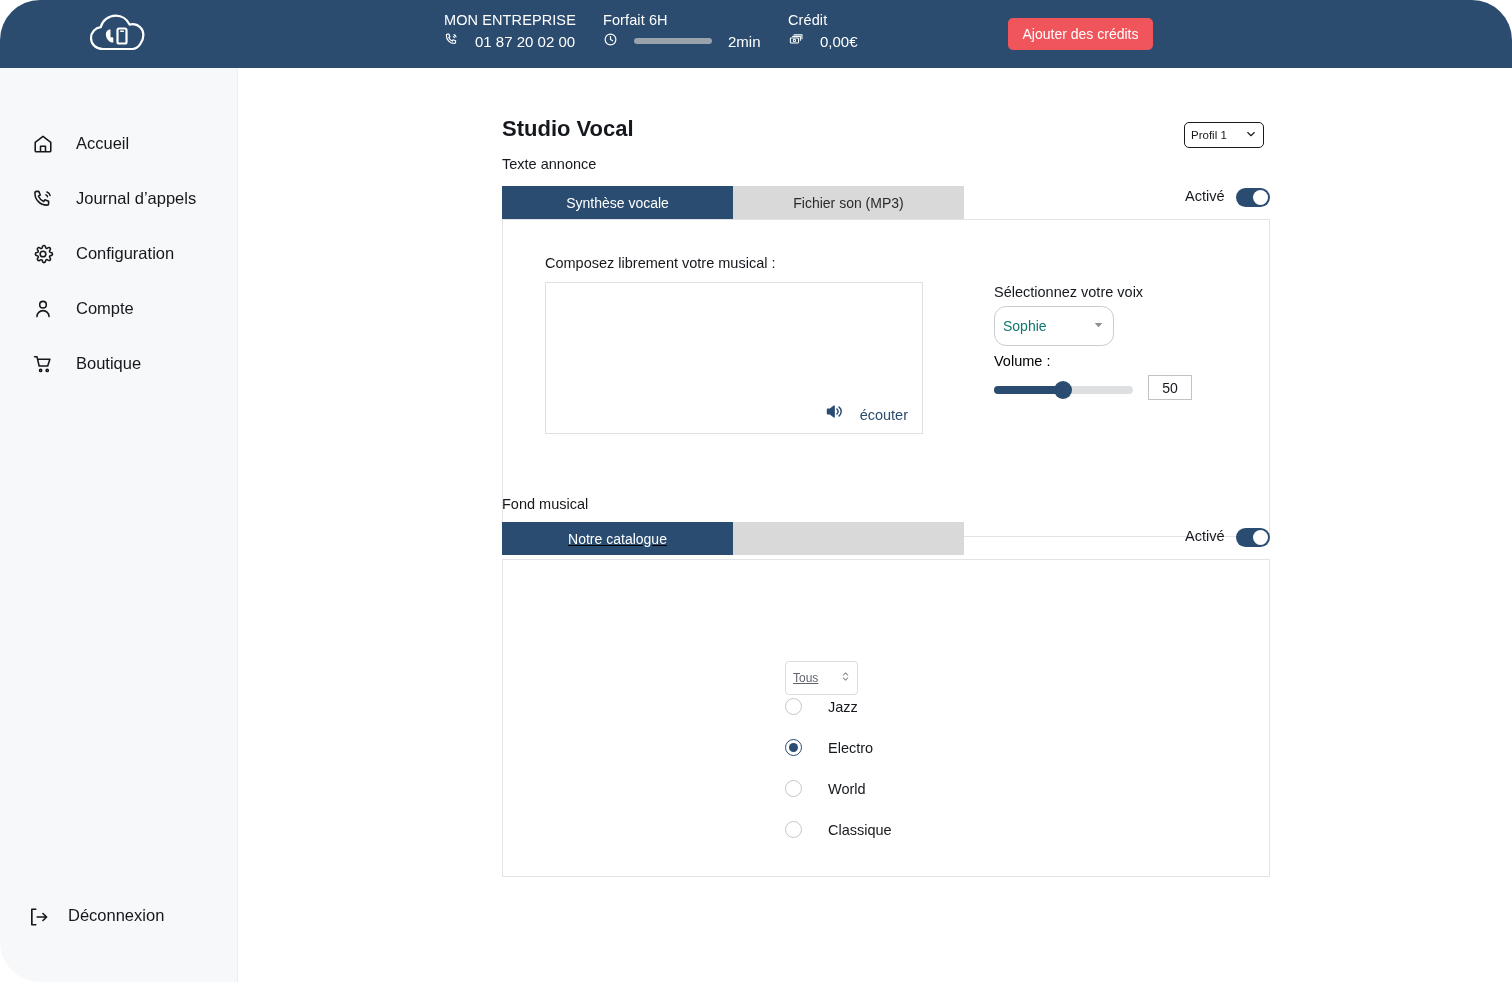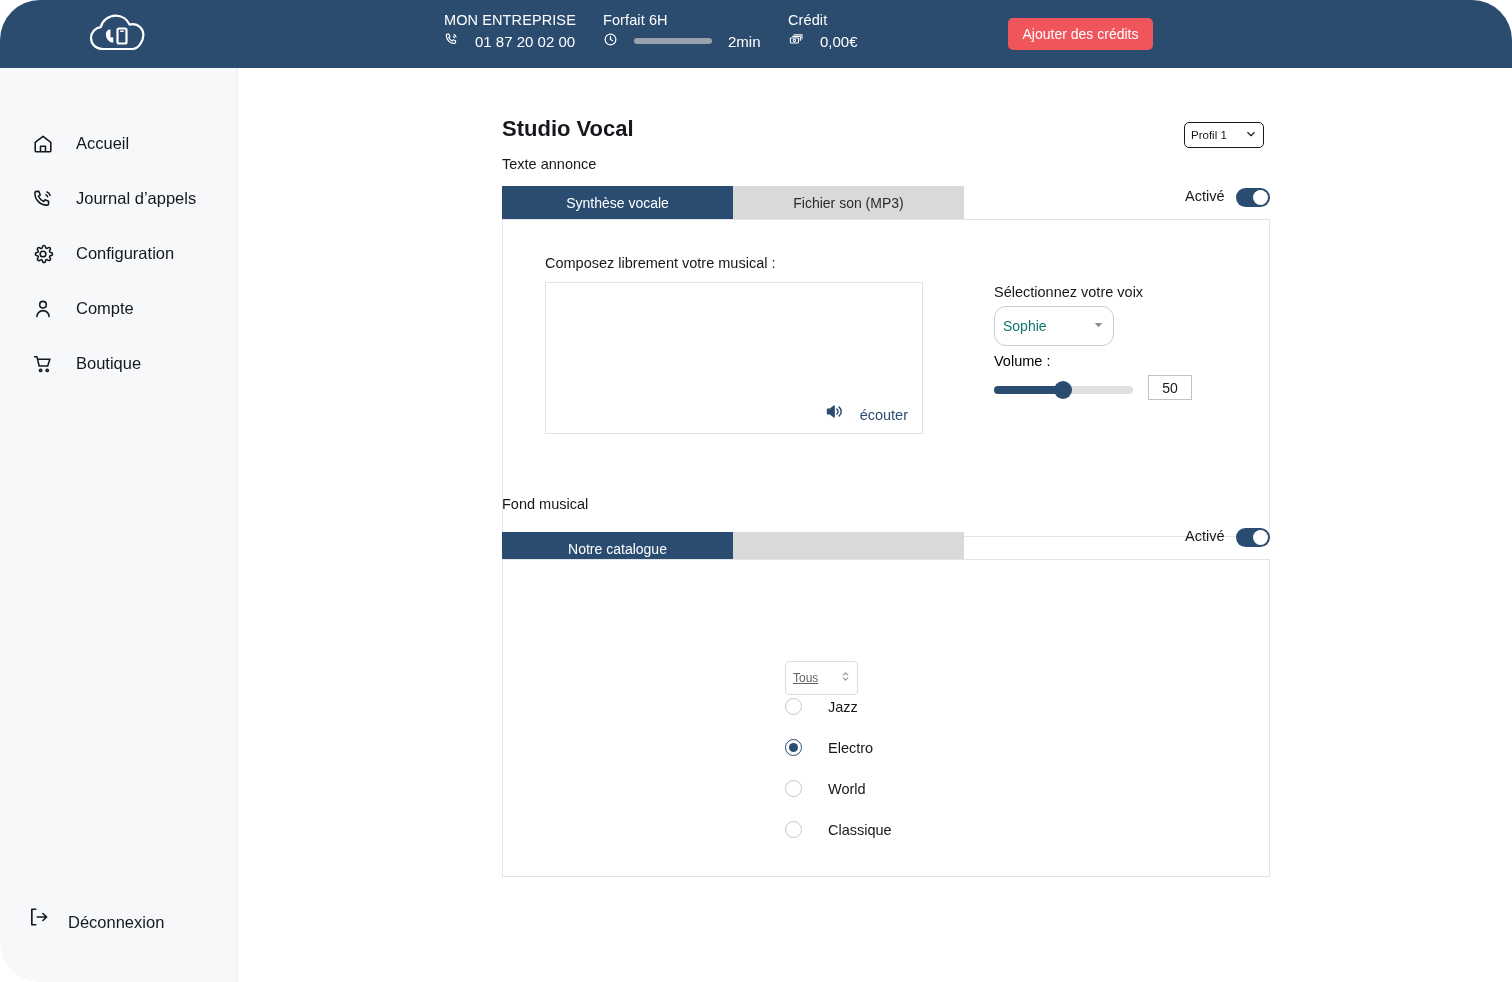--- a/index.html
+++ b/index.html
@@ -61,21 +61,21 @@
   .nav-item {
     display: flex; align-items: center; gap: 20px;
     height: 55px; padding-left: 30px;
     cursor: pointer;
   }
   .nav-item .ico { width: 26px; display:flex; align-items:center; justify-content:center; }
   .nav-label { font-size: 16.5px; color: #15181C; }
 
   .logout {
     position: absolute; left: 28px; bottom: 50px;
-    display: flex; align-items: flex-end; gap: 18px;
+    display: flex; align-items: flex-start; gap: 18px;
     cursor: pointer;
   }
   .logout .lbl { font-size: 16.5px; color: #15181C; }
 
   
   .main {
     position: absolute; top: 68px; left: 238px;
     width: 1274px; height: 914px;
     background: #ffffff;
   }
@@ -97,21 +97,21 @@
   .sec-label {
     position: absolute;
     font-size: 14.5px; color: #15181C;
   }
   .sec-label.one { left: 264px; top: 88px; }
   .sec-label.two { left: 264px; top: 428px; }
 
   
   .tabs { position: absolute; display: flex; }
   .tabs.one { left: 264px; top: 118px; }
-  .tabs.two { left: 264px; top: 464px; }
+  .tabs.two { left: 264px; top: 454px; text-decoration: underline; }
   .tab {
     width: 231px; height: 33px;
     display: flex; align-items: center; justify-content: center;
     font-size: 14px; cursor: pointer;
   }
   .tab.active { background: #2A4C70; color: #ffffff; }
   .tab.inactive { background: #D9D9D9; color: #2b2b2b; }
 
   .toggle-wrap {
     position: absolute; display: flex; align-items: flex-start; gap: 11px;

